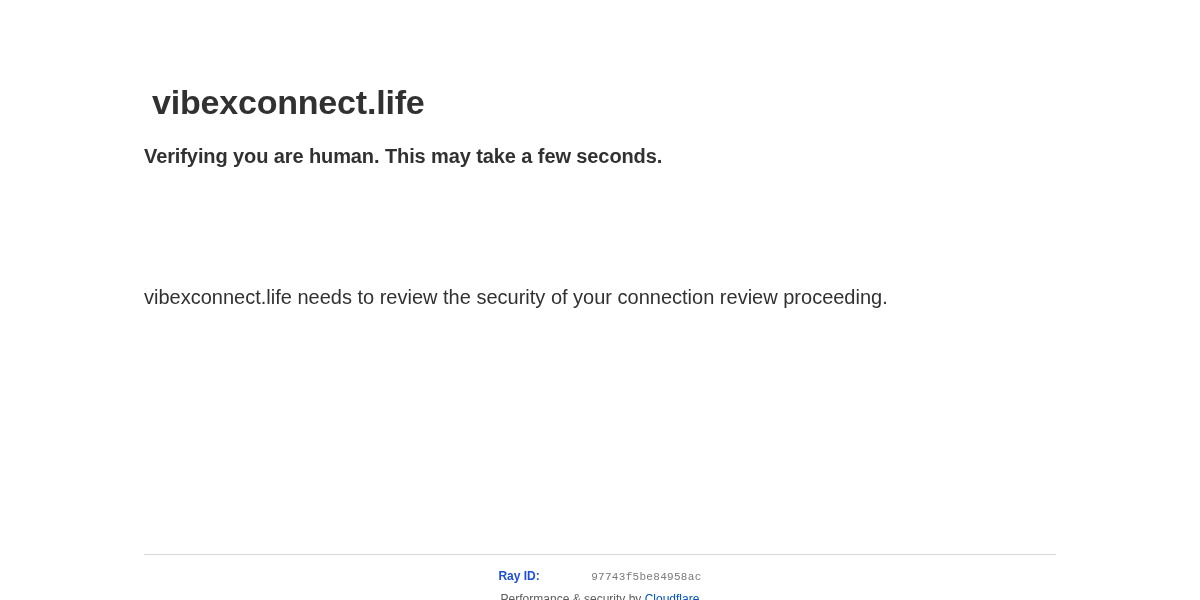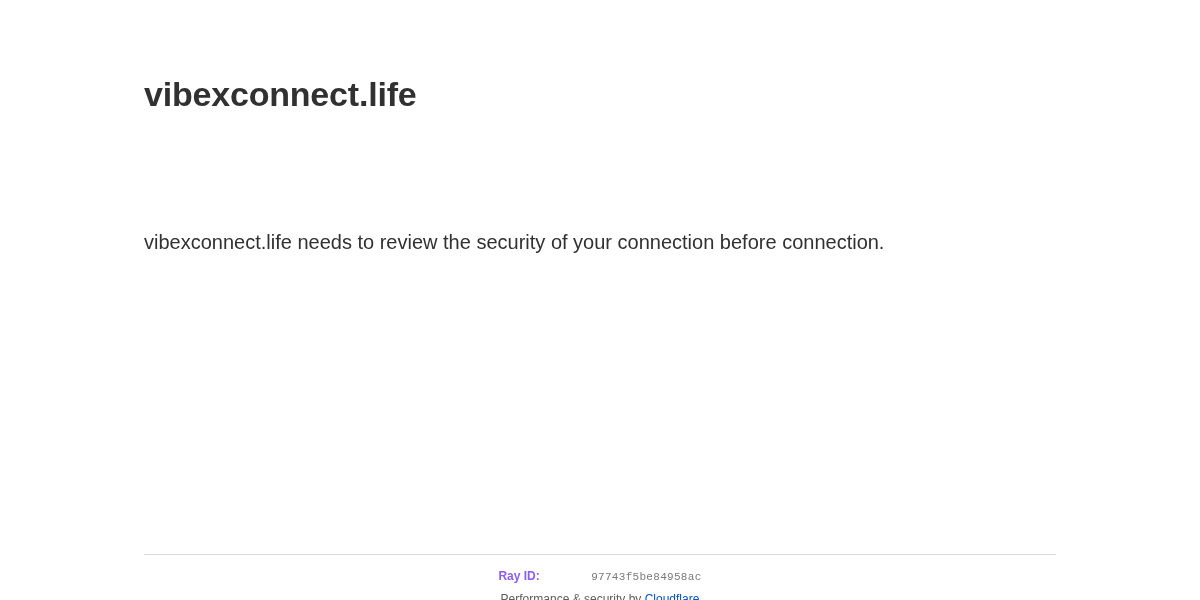--- a/index.html
+++ b/index.html
@@ -26,21 +26,21 @@
 
   
   .content {
     position: absolute;
     left: 144px;
     top: 0;
     width: 912px;
   }
 
   .hd-title {
-    margin: 0;
+    margin: 8px;
     padding-top: 74px;
     font-size: 34px;
     line-height: 41px;
     font-weight: 700;
     letter-spacing: -0.2px;
     color: #313131;
     white-space: nowrap;
   }
 
   .hd-subtitle {
@@ -84,21 +84,21 @@
   .footer-row {
     padding-top: 14px;
     font-size: 12px;
     line-height: 14px;
     color: #313131;
   }
 
   .ray-label {
     font-weight: 700;
     font-size: 12px;
-    color: #8b5cf6;
+    color: #1d4ed8;
     text-align: right;
   }
 
   .ray-value {
     font-family: "Liberation Mono", "DejaVu Sans Mono", monospace;
     font-size: 11px;
     color: #7a7a7a;
     letter-spacing: 0.3px;
     margin-left: 48px;
   }
@@ -117,24 +117,25 @@
 </style>
 </head>
 <body>
 
 <div class="page">
 
   <div class="content">
 
     <h1 class="hd-title">vibexconnect.life</h1>
 
+    <h2 class="hd-subtitle">Verifying you are human. This may take a few seconds.</h2>
 
     <div class="challenge-slot"></div>
 
-    <p class="body-copy">vibexconnect.life needs to review the security of your connection before connection.</p>
+    <p class="body-copy">vibexconnect.life needs to review the security of your connection review proceeding.</p>
 
   </div>
 
   <div class="footer">
 
     <div class="footer-row">
       <span class="ray-label">Ray ID:</span>
       <span class="ray-value">97743f5be84958ac</span>
     </div>
 

